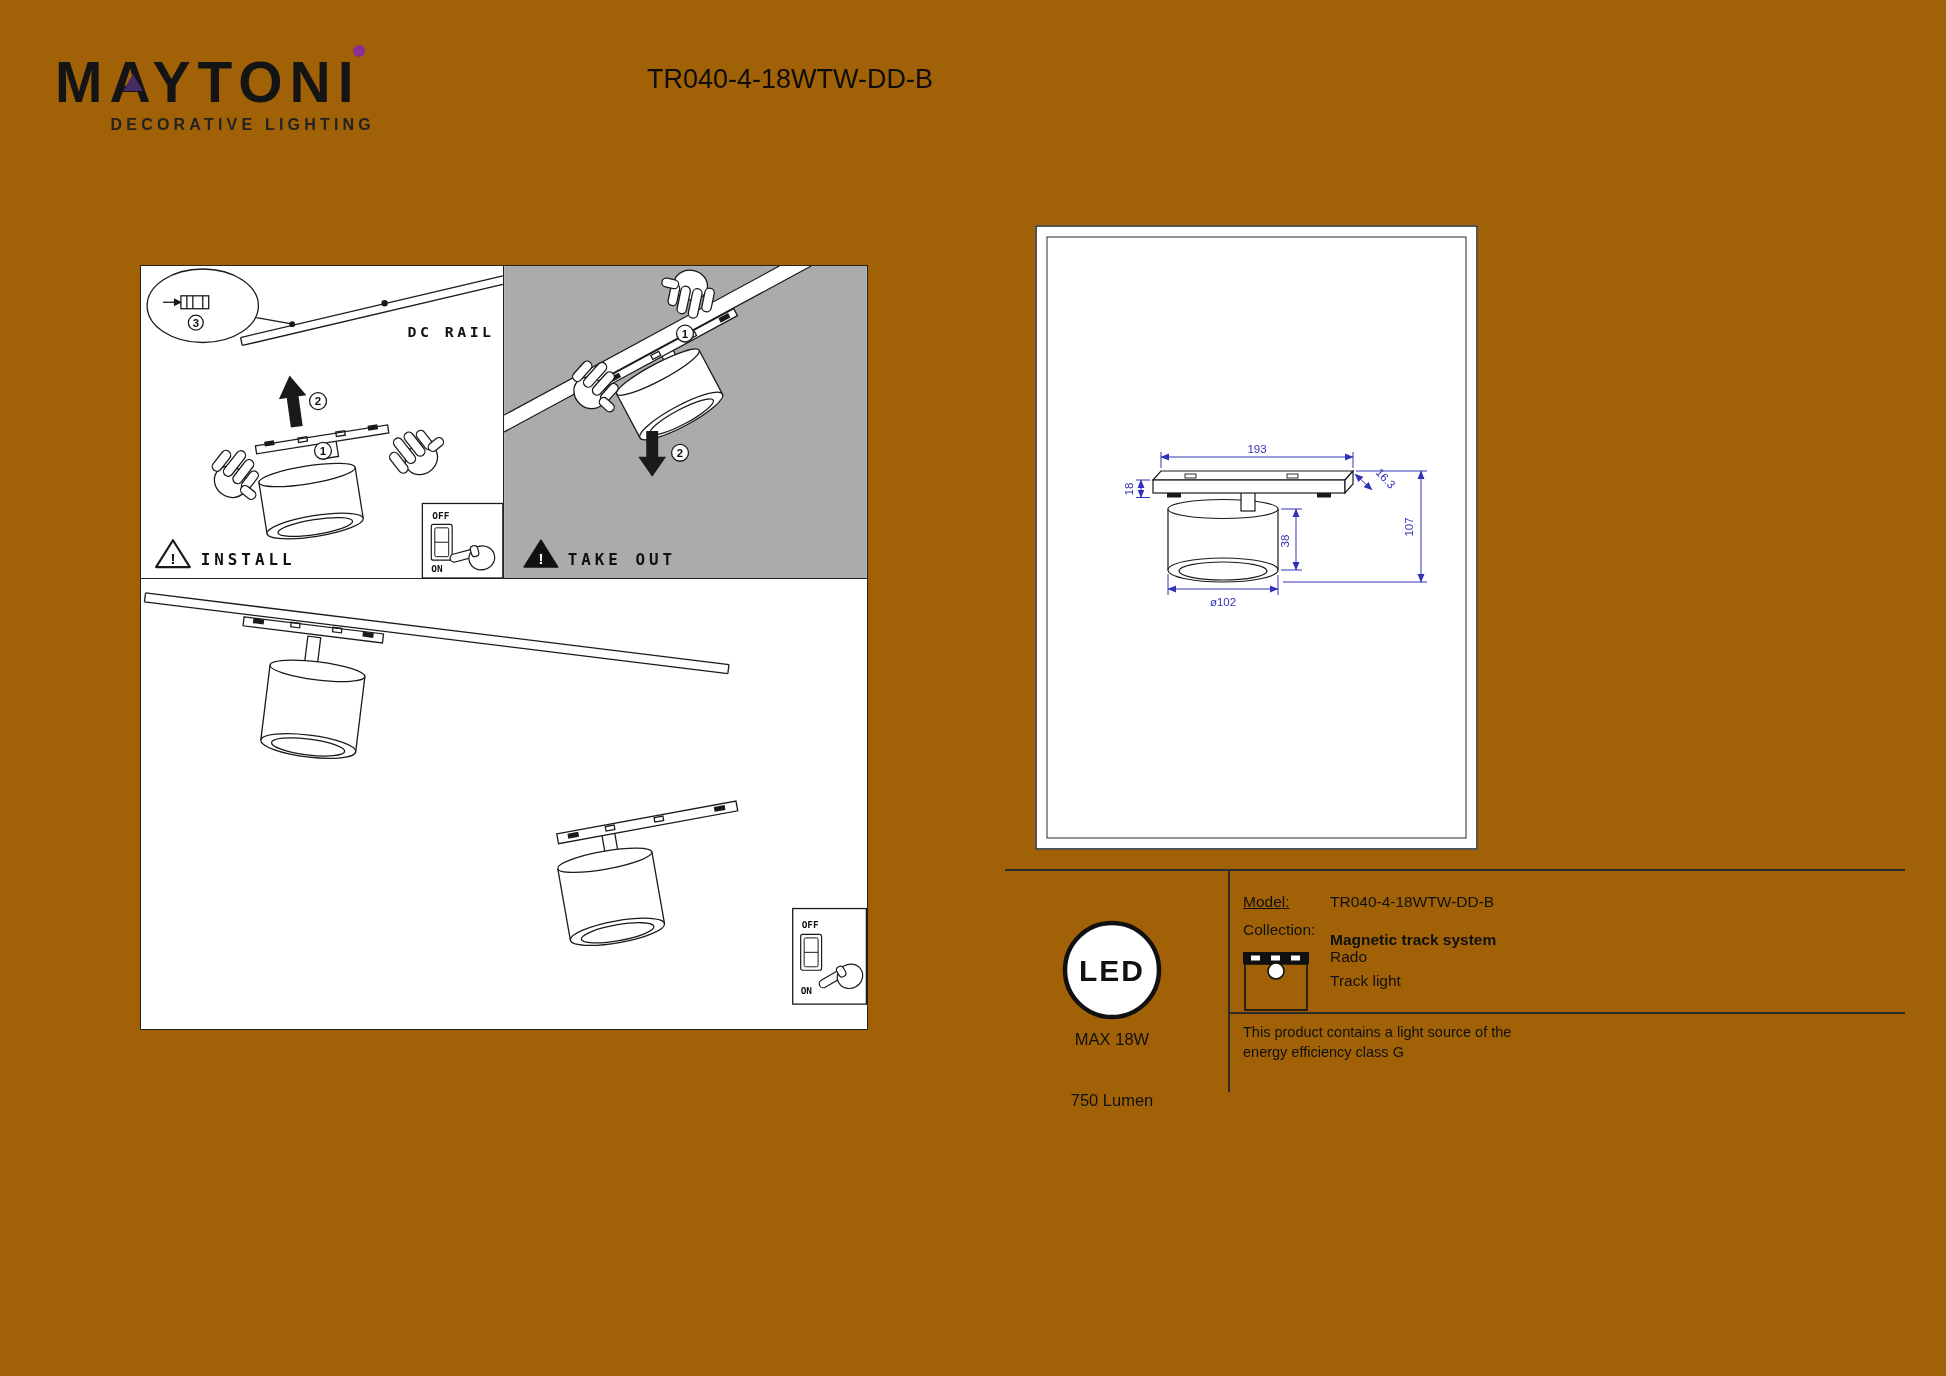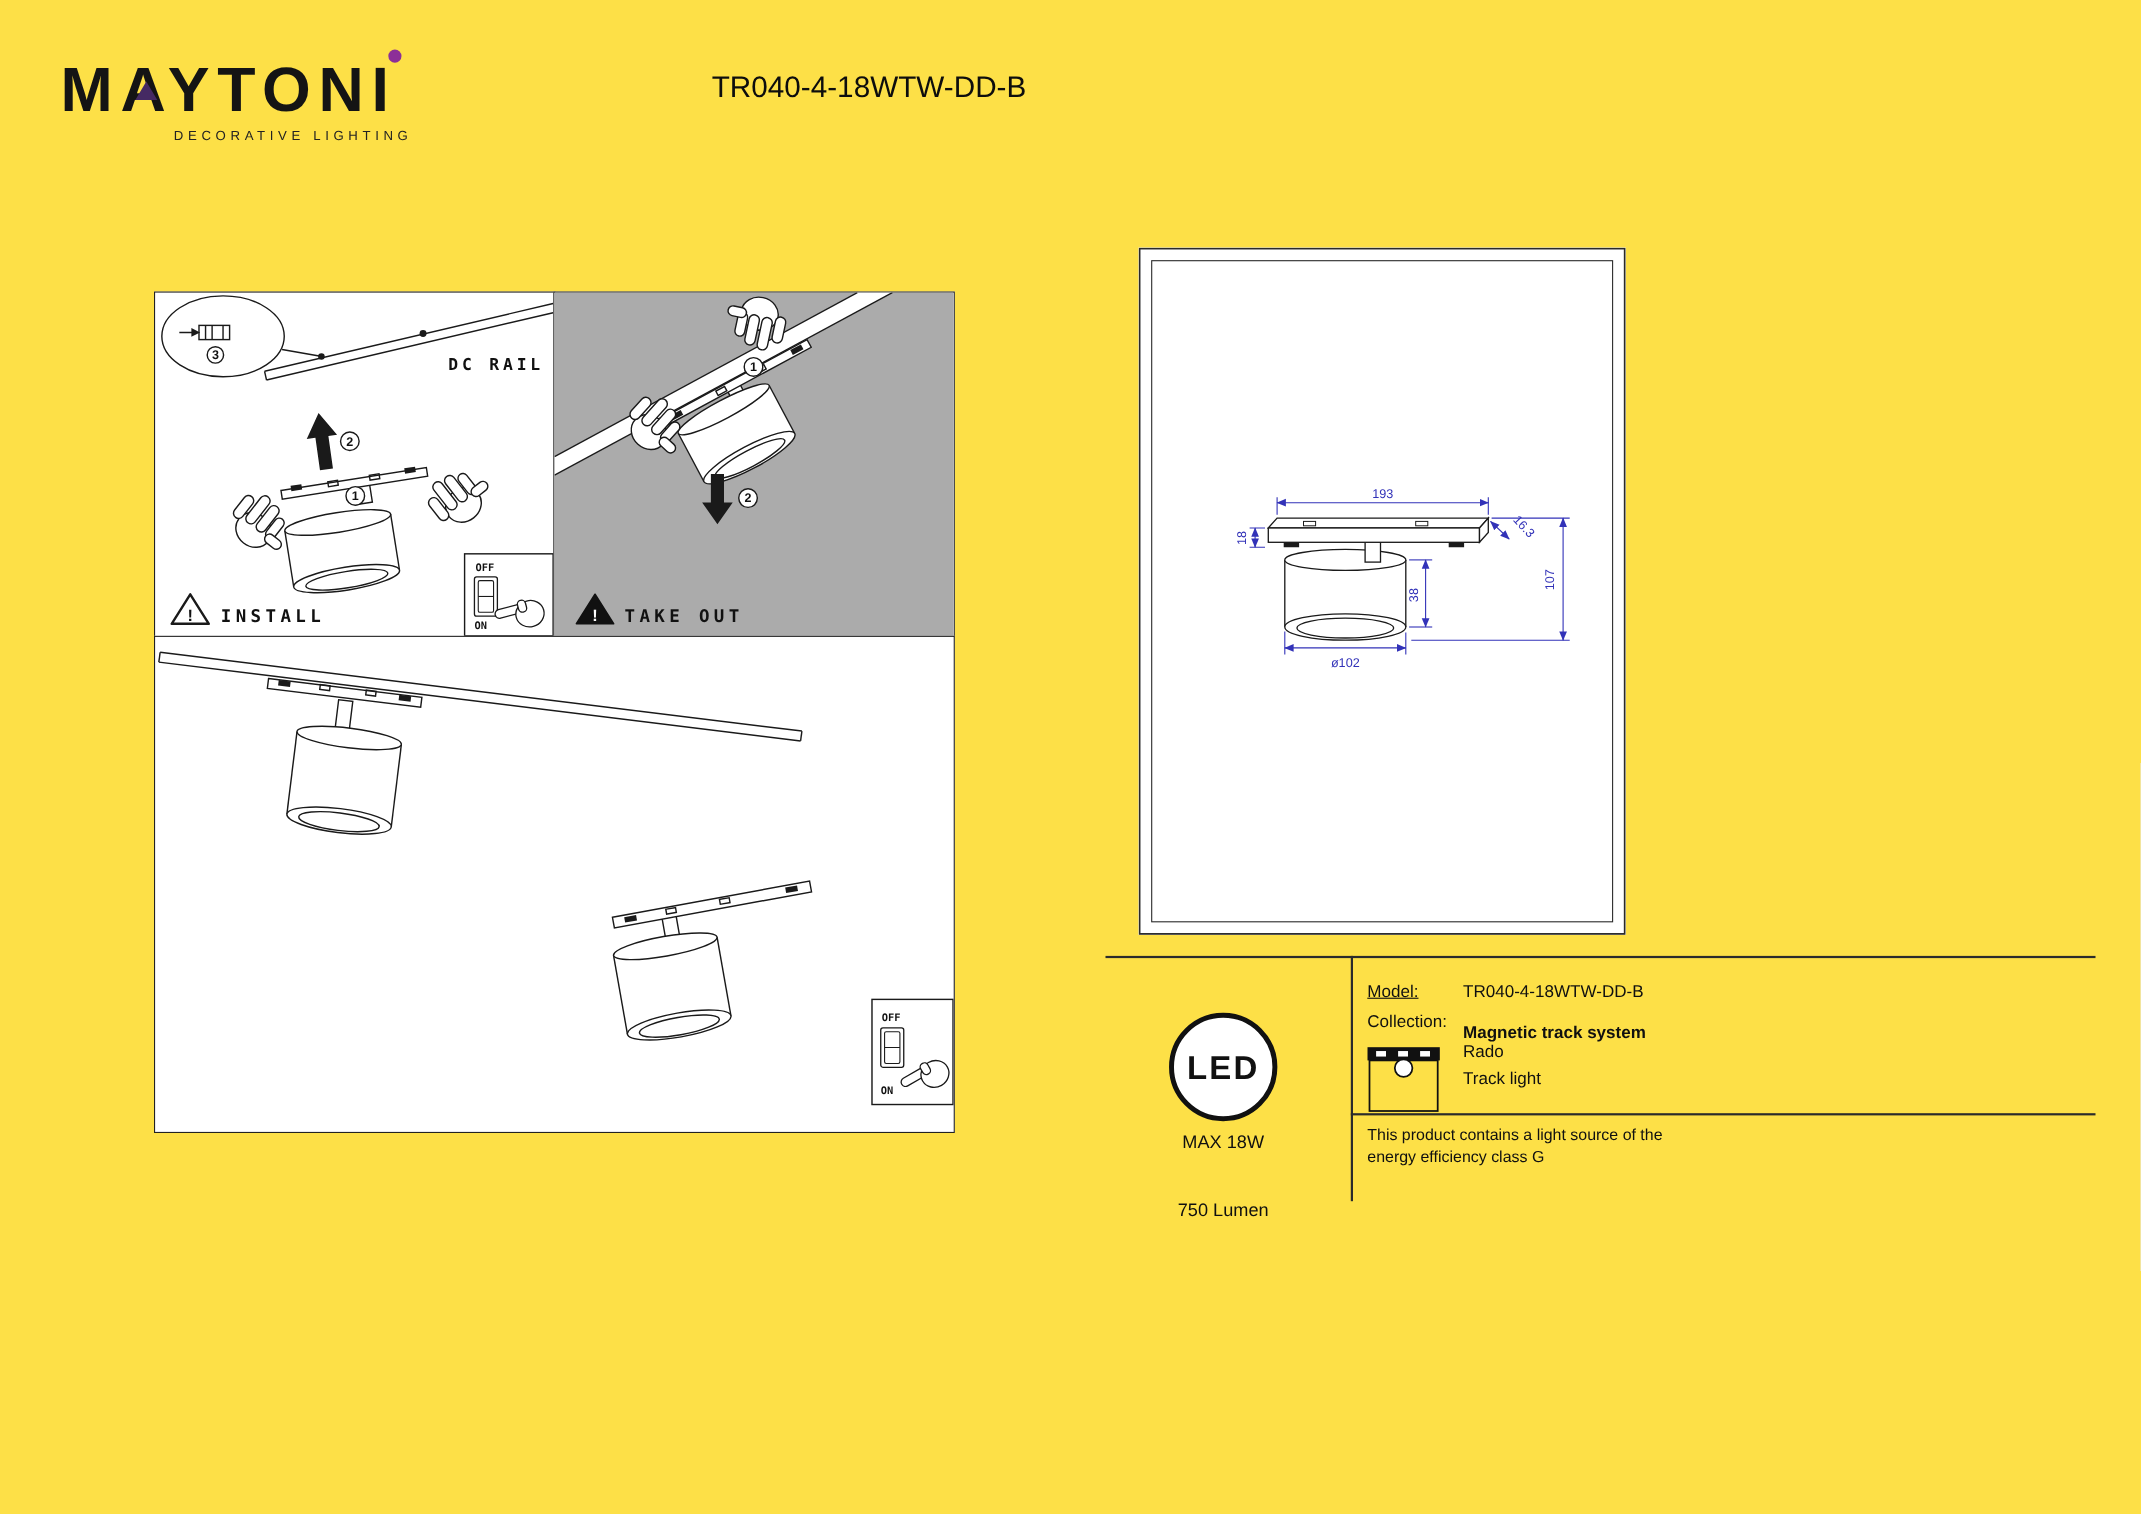--- a/index.html
+++ b/index.html
@@ -1,27 +1,27 @@
 <!DOCTYPE html>
 <html><head>
 <meta charset="utf-8">
 <style>
   * { margin:0; padding:0; box-sizing:border-box; }
   html,body { background:#e9e9e9; }
   body { font-family:"Liberation Sans", sans-serif; color:#111; }
-  .page { position:relative; width:1946px; height:1376px; background:#fde047; overflow:hidden; }
+  .page { position:relative; width:1946px; height:1376px; background:#a16207; overflow:hidden; }
   .abs { position:absolute; }
 
   
   .logo { left:55px; top:54px; width:320px; }
   .brand { position:relative; font-size:57px; font-weight:bold; letter-spacing:7px; line-height:1; color:#141414; }
   .brand .tri { position:absolute; left:68px; top:20px; width:0; height:0;
     border-left:10px solid transparent; border-right:10px solid transparent; border-bottom:17px solid #452a63; }
   .brand .dot { position:absolute; left:298px; top:-9px; width:12px; height:12px; border-radius:50%; background:#8c2f98; }
-  .tagline { margin-top:5px; text-align:right; font-size:12px; letter-spacing:4.2px; color:#222; font-weight:normal; }
+  .tagline { margin-top:5px; text-align:right; font-size:16px; letter-spacing:4.2px; color:#222; font-weight:bold; }
   .titleblock { left:560px; top:60px; width:460px; text-align:center; }
   .title { font-size:46px; font-weight:600; color:#0d0d0d; }
   .subtitle { margin-top:4px; font-size:27px; color:#0d0d0d; }
 
   
   .panel { position:absolute; border:1.5px solid #222; background:#fff; }
   .panel svg { display:block; width:100%; height:100%; }
   .p-install { left:140px; top:265px; width:365px; height:315px; }
   .p-takeout { left:503px; top:265px; width:365px; height:315px; }
   .p-bottom  { left:140px; top:578px; width:728px; height:452px; }

